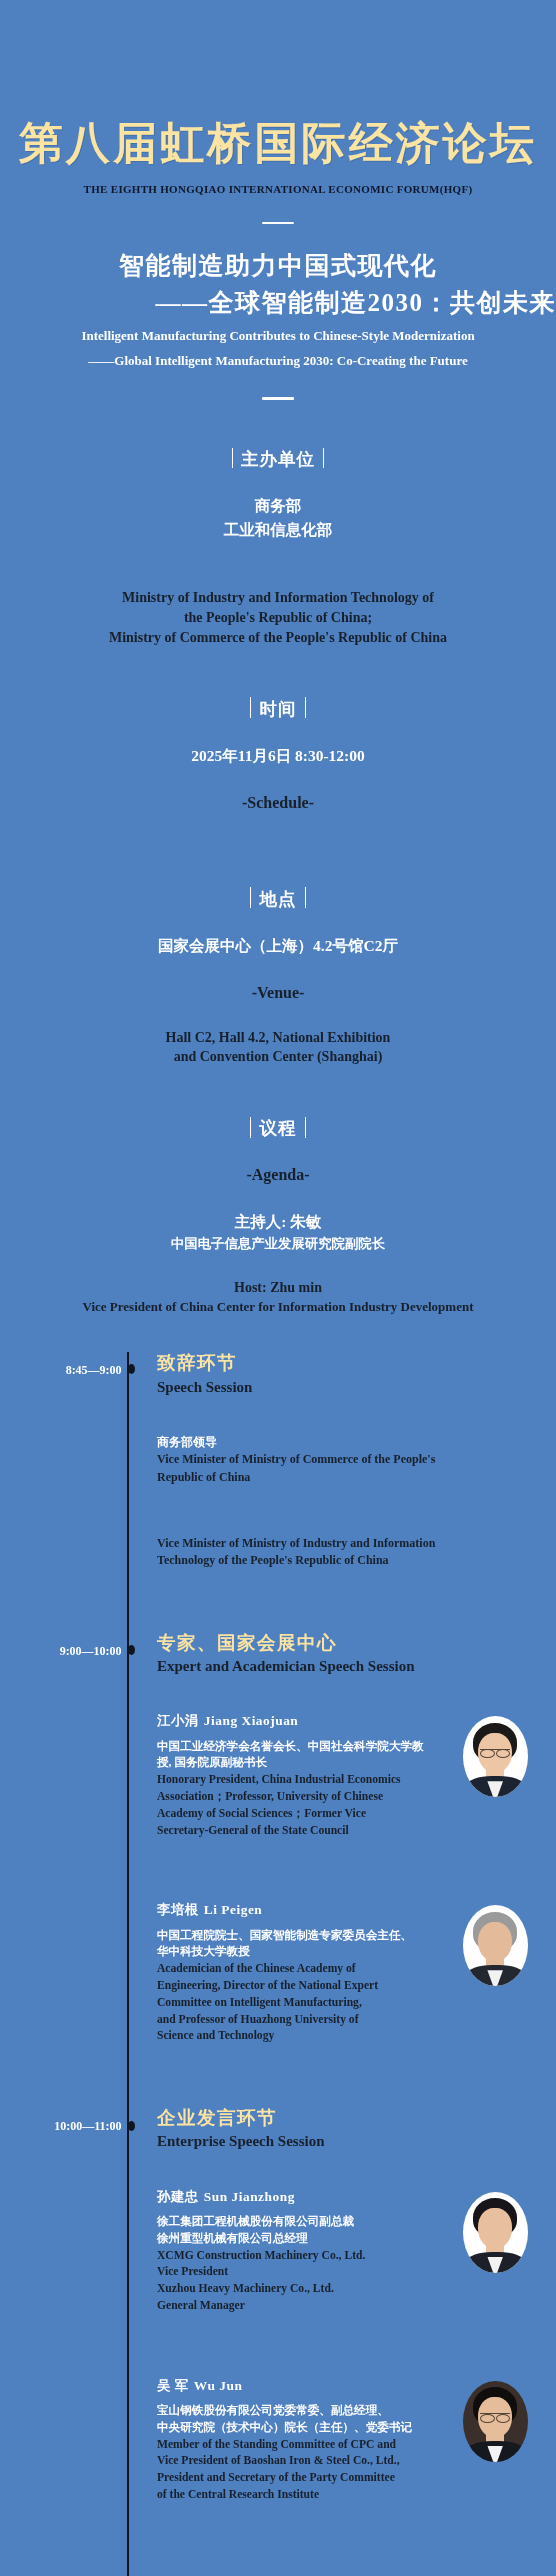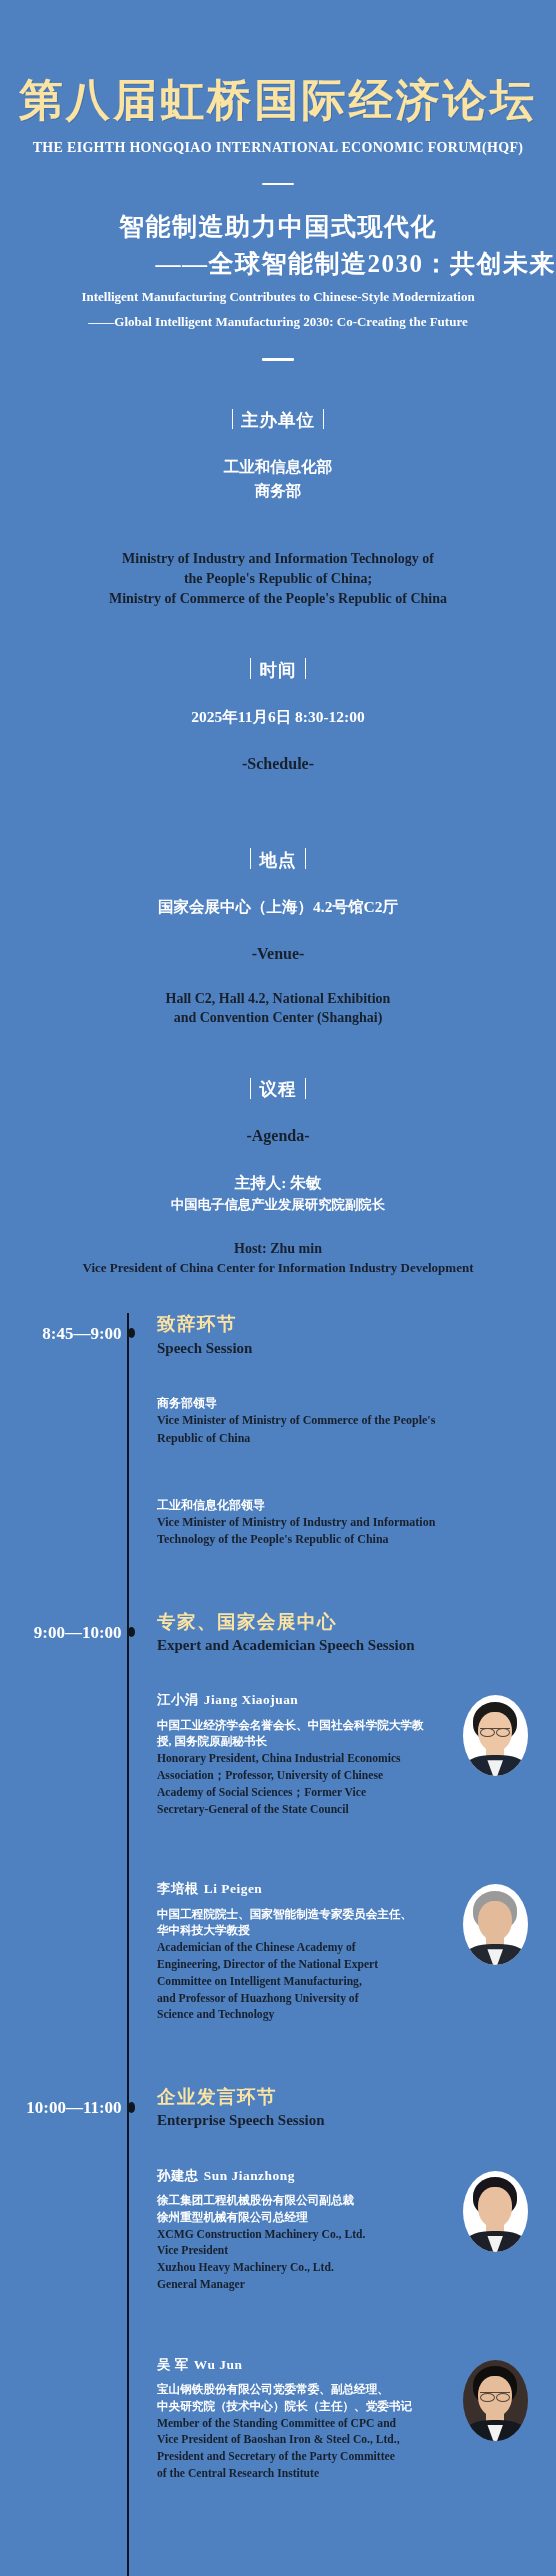--- a/index.html
+++ b/index.html
@@ -17,36 +17,36 @@
   }
   .poster {
     width: 556px;
     min-height: 3349px;
     background: #4f80c0;
     position: relative;
     padding: 0;
   }
 
   
-  .header { padding-top: 77px; text-align: center; }
+  .header { padding-top: 120px; text-align: center; }
   .main-title {
     font-family: "Liberation Serif", "DejaVu Serif", serif;
     font-size: 44px;
     font-weight: bold;
     letter-spacing: 3.1px;
     color: #fbe3a2;
     line-height: 1.1;
     text-shadow: 1px 1px 0 rgba(40,70,110,0.25);
   }
   .main-title-en {
     margin-top: 14.4px;
-    font-size: 14px;
+    font-size: 11px;
     font-weight: bold;
     letter-spacing: 0.3px;
-    color: #ffffff;
+    color: #0f172a;
   }
 
   .divider-dash {
     width: 32px;
     height: 2.6px;
     background: #ffffff;
     margin: 27px auto 24px auto;
     border-radius: 1px;
   }
 
@@ -141,21 +141,21 @@
     position: relative;
     display: block;
     min-height: 5.2px;
   }
   .time-marker {
     position: absolute;
     left: 0;
     width: 135px;
     text-align: right;
     color: #ffffff;
-    font-size: 17px;
+    font-size: 12px;
     font-weight: bold;
     white-space: nowrap;
     letter-spacing: 0px;
   }
   .time-marker .dot {
     display: inline-block;
     width: 7.2px;
     height: 10.3px;
     background: #10161f;
     border-radius: 50%;
@@ -287,22 +287,22 @@
     <div class="subtitle-en">——Global Intelligent Manufacturing 2030: Co-Creating the Future</div>
 
     <div class="divider-dash"></div>
   </div>
 
   <div class="sp-s"></div>
   <div class="sec-label">
     <span class="bar"></span><span class="txt">主办单位</span><span class="bar"></span>
   </div>
   <div class="sp-s"></div>
+  <div class="block-cn">商务部</div>
   <div class="block-cn">工业和信息化部</div>
-  <div class="block-cn">商务部</div>
   <div class="sp-s"></div>
   <div class="sp-s"></div>
   <div class="block-en">Ministry of Industry and Information Technology of</div>
   <div class="block-en">the People's Republic of China;</div>
   <div class="block-en">Ministry of Commerce of the People's Republic of China</div>
 
   <div class="sp-l"></div>
   <div class="sec-label">
     <span class="bar"></span><span class="txt">时间</span><span class="bar"></span>
   </div>
@@ -352,21 +352,20 @@
         <div class="person">
           <div class="person-text" style="width:330px">
             <div class="p-role-cn">商务部领导</div>
             <div class="p-role-en">Vice Minister of  Ministry of Commerce of the People's</div>
             <div class="p-role-en">Republic of China</div>
           </div>
         </div>
         <div class="sp-l"></div>
         <div class="person">
           <div class="person-text" style="width:330px">
-            <div class="p-role-cn">工业和信息化部领导</div>
             <div class="p-role-en">Vice Minister of Ministry of Industry and Information</div>
             <div class="p-role-en">Technology of the People's Republic of China</div>
           </div>
         </div>
       </div>
     </div>
 
     <div class="sp-xl"></div>
     <div class="row">
       <div class="time-marker" style="top:11.3px">

